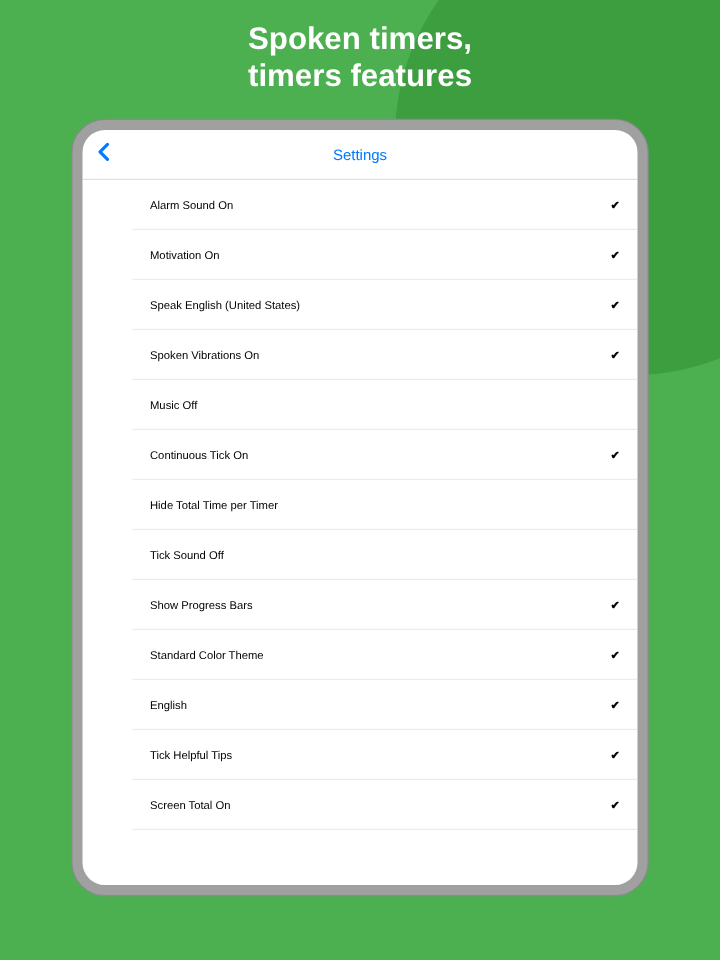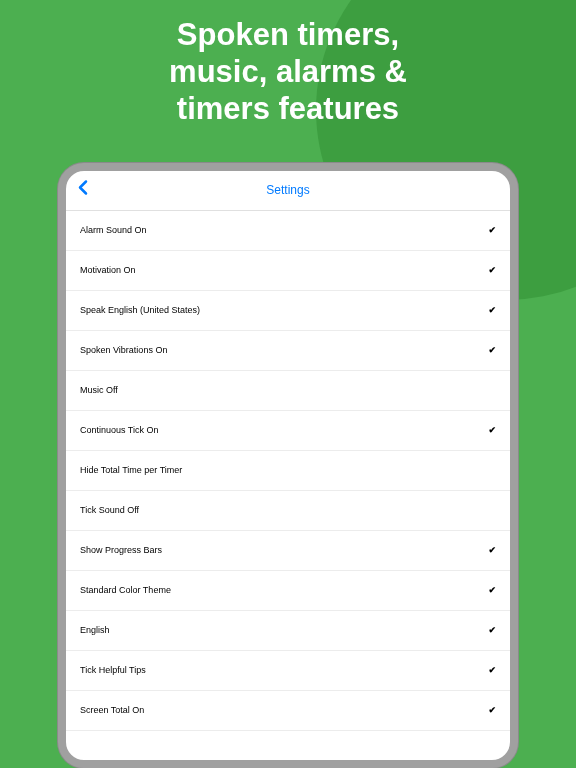--- a/index.html
+++ b/index.html
@@ -27,29 +27,29 @@
     .container {
       position: relative;
       width: 100%;
       height: 100%;
       display: flex;
       flex-direction: column;
       align-items: center;
     }
     .headline {
       color: #fff;
-      font-size: 31px;
+      font-size: 25px;
       font-weight: 700;
       text-align: center;
       line-height: 1.2;
       margin-top: 16px;
       z-index: 1;
     }
     .device-frame {
-      margin-top: 35px;
+      margin-top: 20px;
       width: 460px;
       height: 620px;
       background: #fff;
       border-radius: 26px;
       border: 8px solid #a0a0a0;
       padding: 0;
       overflow: hidden;
       z-index: 1;
       position: relative;
       box-shadow: 0 0 0 1px #8a8a8a;
@@ -74,20 +74,21 @@
     .nav-title {
       width: 100%;
       text-align: center;
       color: #007AFF;
       font-size: 12px;
       font-weight: 400;
     }
     .settings-list {
       height: calc(100% - 40px);
       overflow: hidden;
+      padding-left: 40px;
     }
     .settings-row {
       height: 40px;
       display: flex;
       align-items: center;
       justify-content: space-between;
       padding: 0 14px;
       border-bottom: 1px solid #ececec;
       cursor: pointer;
     }
@@ -102,21 +103,20 @@
     }
   </style>
 </head>
 <body>
 
 <div class="bg-blob"></div>
 
 <div class="container">
   <div class="headline">
     <div>Spoken timers,</div>
-    <div>music, alarms &amp;</div>
     <div>timers features</div>
   </div>
 
   <div class="device-frame">
     <div class="nav-bar">
       <span class="back-chevron">
         <svg width="10" height="16" viewBox="0 0 10 16" fill="none">
           <path d="M8 2 L2 8 L8 14" stroke="#007AFF" stroke-width="2.5" stroke-linecap="round" stroke-linejoin="round"></path>
         </svg>
       </span>

